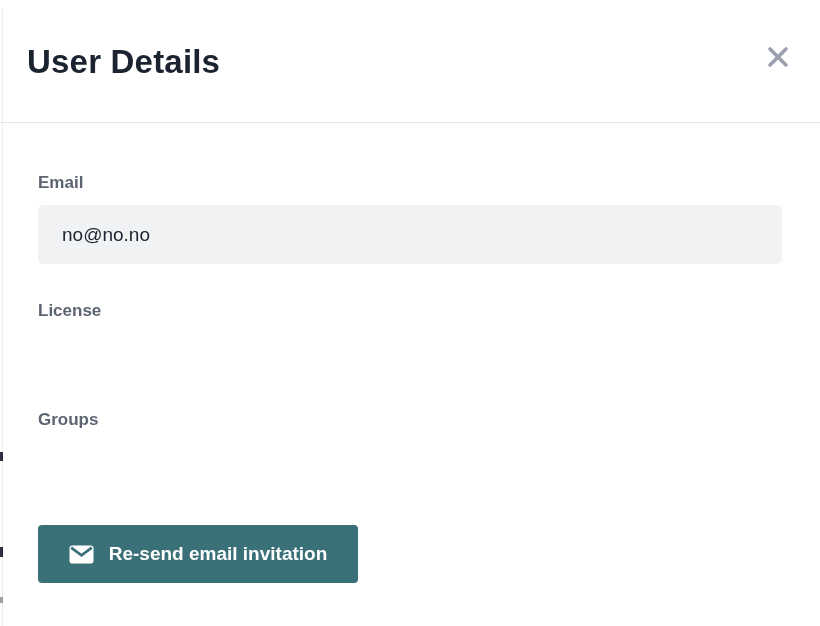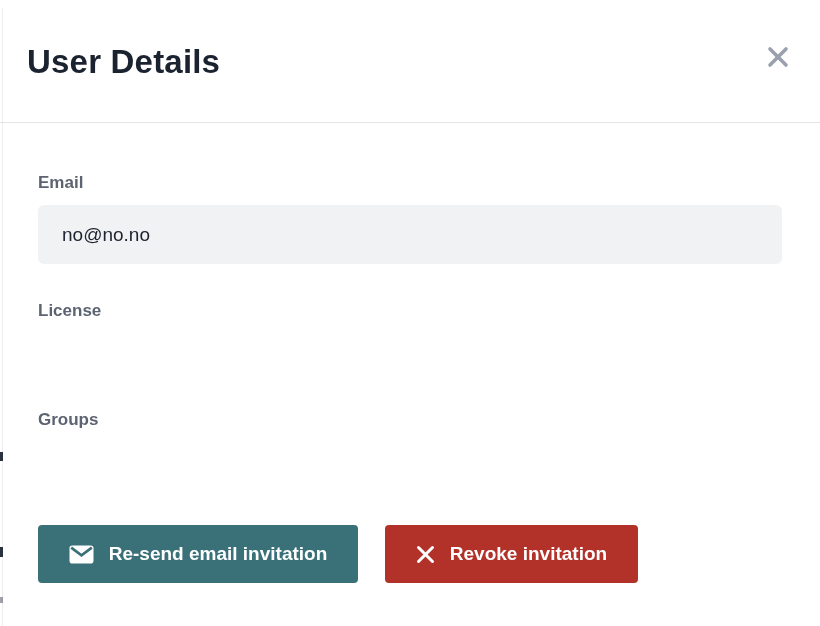--- a/index.html
+++ b/index.html
@@ -127,26 +127,17 @@
       <button class="btn btn-resend">
         <span class="icon">
           <svg width="25" height="19" viewBox="0 0 25 19">
             <rect x="0.5" y="0.5" width="24" height="18" rx="2.8" fill="#ffffff"></rect>
             <path class="env-flap" d="M2.2 2.6 L12.5 10.4 L22.8 2.6" fill="none" stroke-width="2.6"></path>
           </svg>
         </span>
         <span>Re-send email invitation</span>
       </button>
 
-      <button class="btn btn-revoke">
-        <span class="icon">
-          <svg width="19" height="19" viewBox="0 0 19 19">
-            <line x1="2.5" y1="2.5" x2="16.5" y2="16.5" stroke="#ffffff" stroke-width="3" stroke-linecap="round"></line>
-            <line x1="16.5" y1="2.5" x2="2.5" y2="16.5" stroke="#ffffff" stroke-width="3" stroke-linecap="round"></line>
-          </svg>
-        </span>
-        <span>Revoke invitation</span>
-      </button>
 
     </div>
 
   </div>
 </div>
 
 </body></html>

